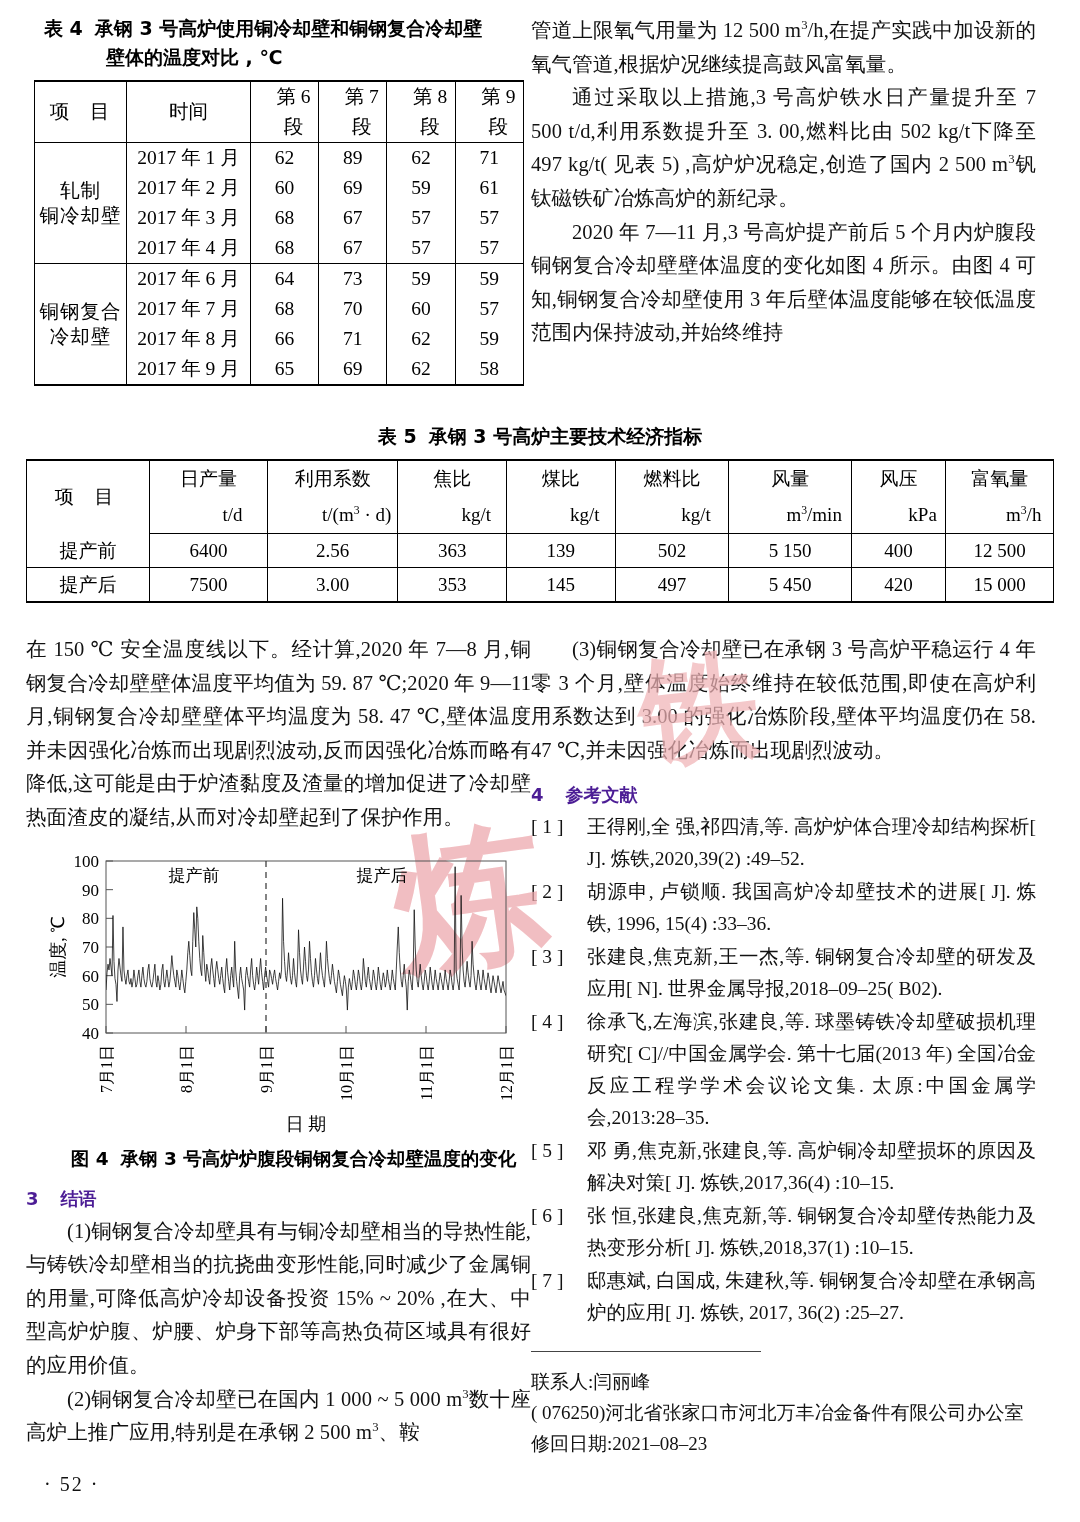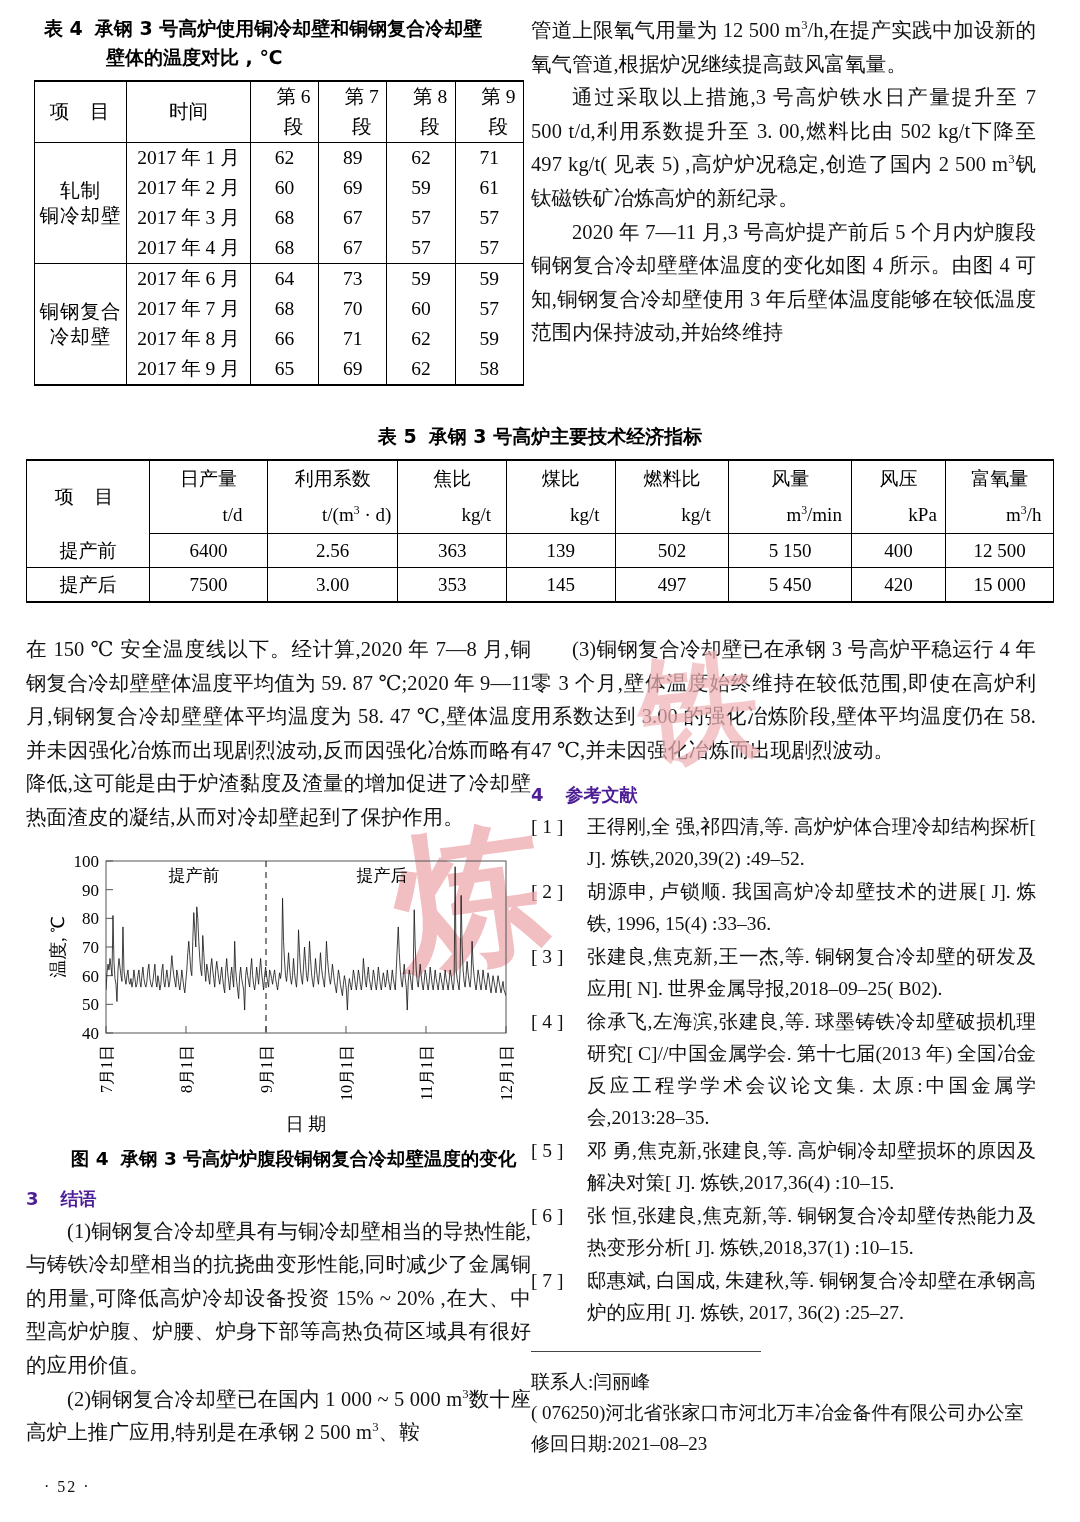--- a/index.html
+++ b/index.html
@@ -176,21 +176,21 @@
   }
   .footer-line {
     font-size: 19px;
     line-height: 31px;
   }
 
   .page-number {
     position: absolute;
     left: 44px;
     bottom: 26px;
-    font-size: 16px;
+    font-size: 20px;
     letter-spacing: 2px;
   }
 
   
   .watermark {
     position: absolute;
     pointer-events: none;
     color: #e8a0a4;
     opacity: 0.72;
     font-family: "DejaVu Serif", serif;

